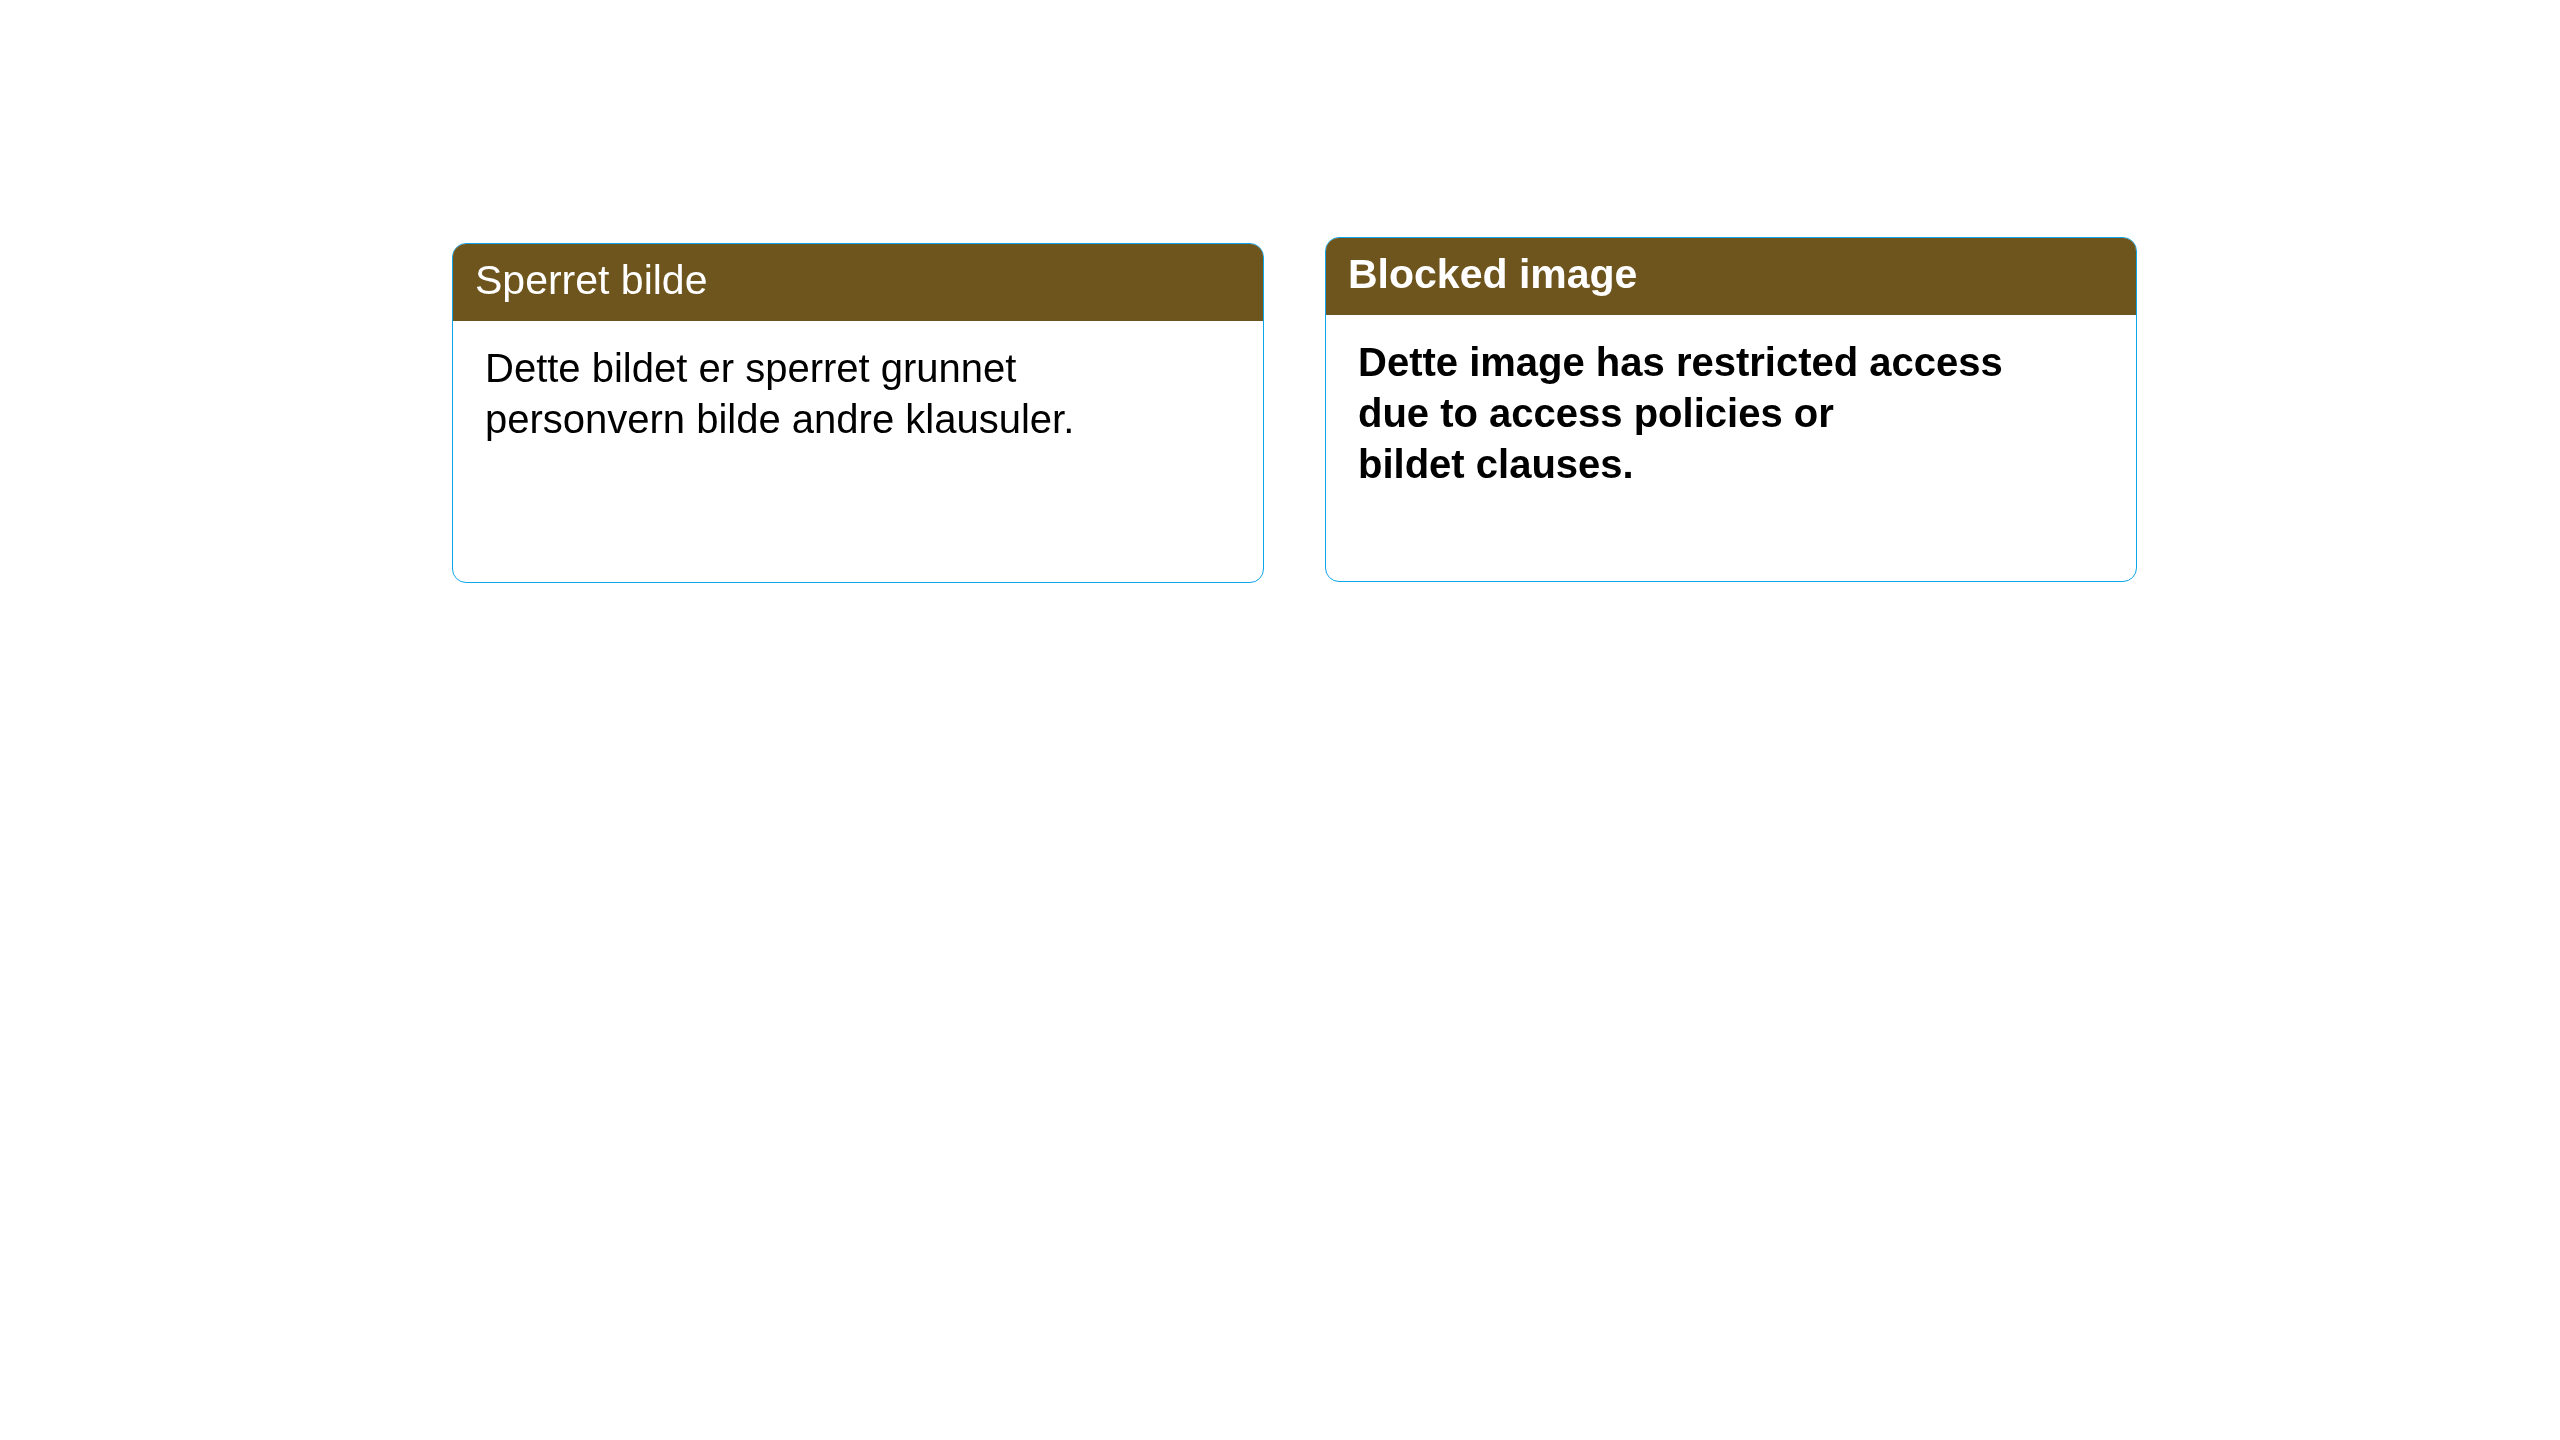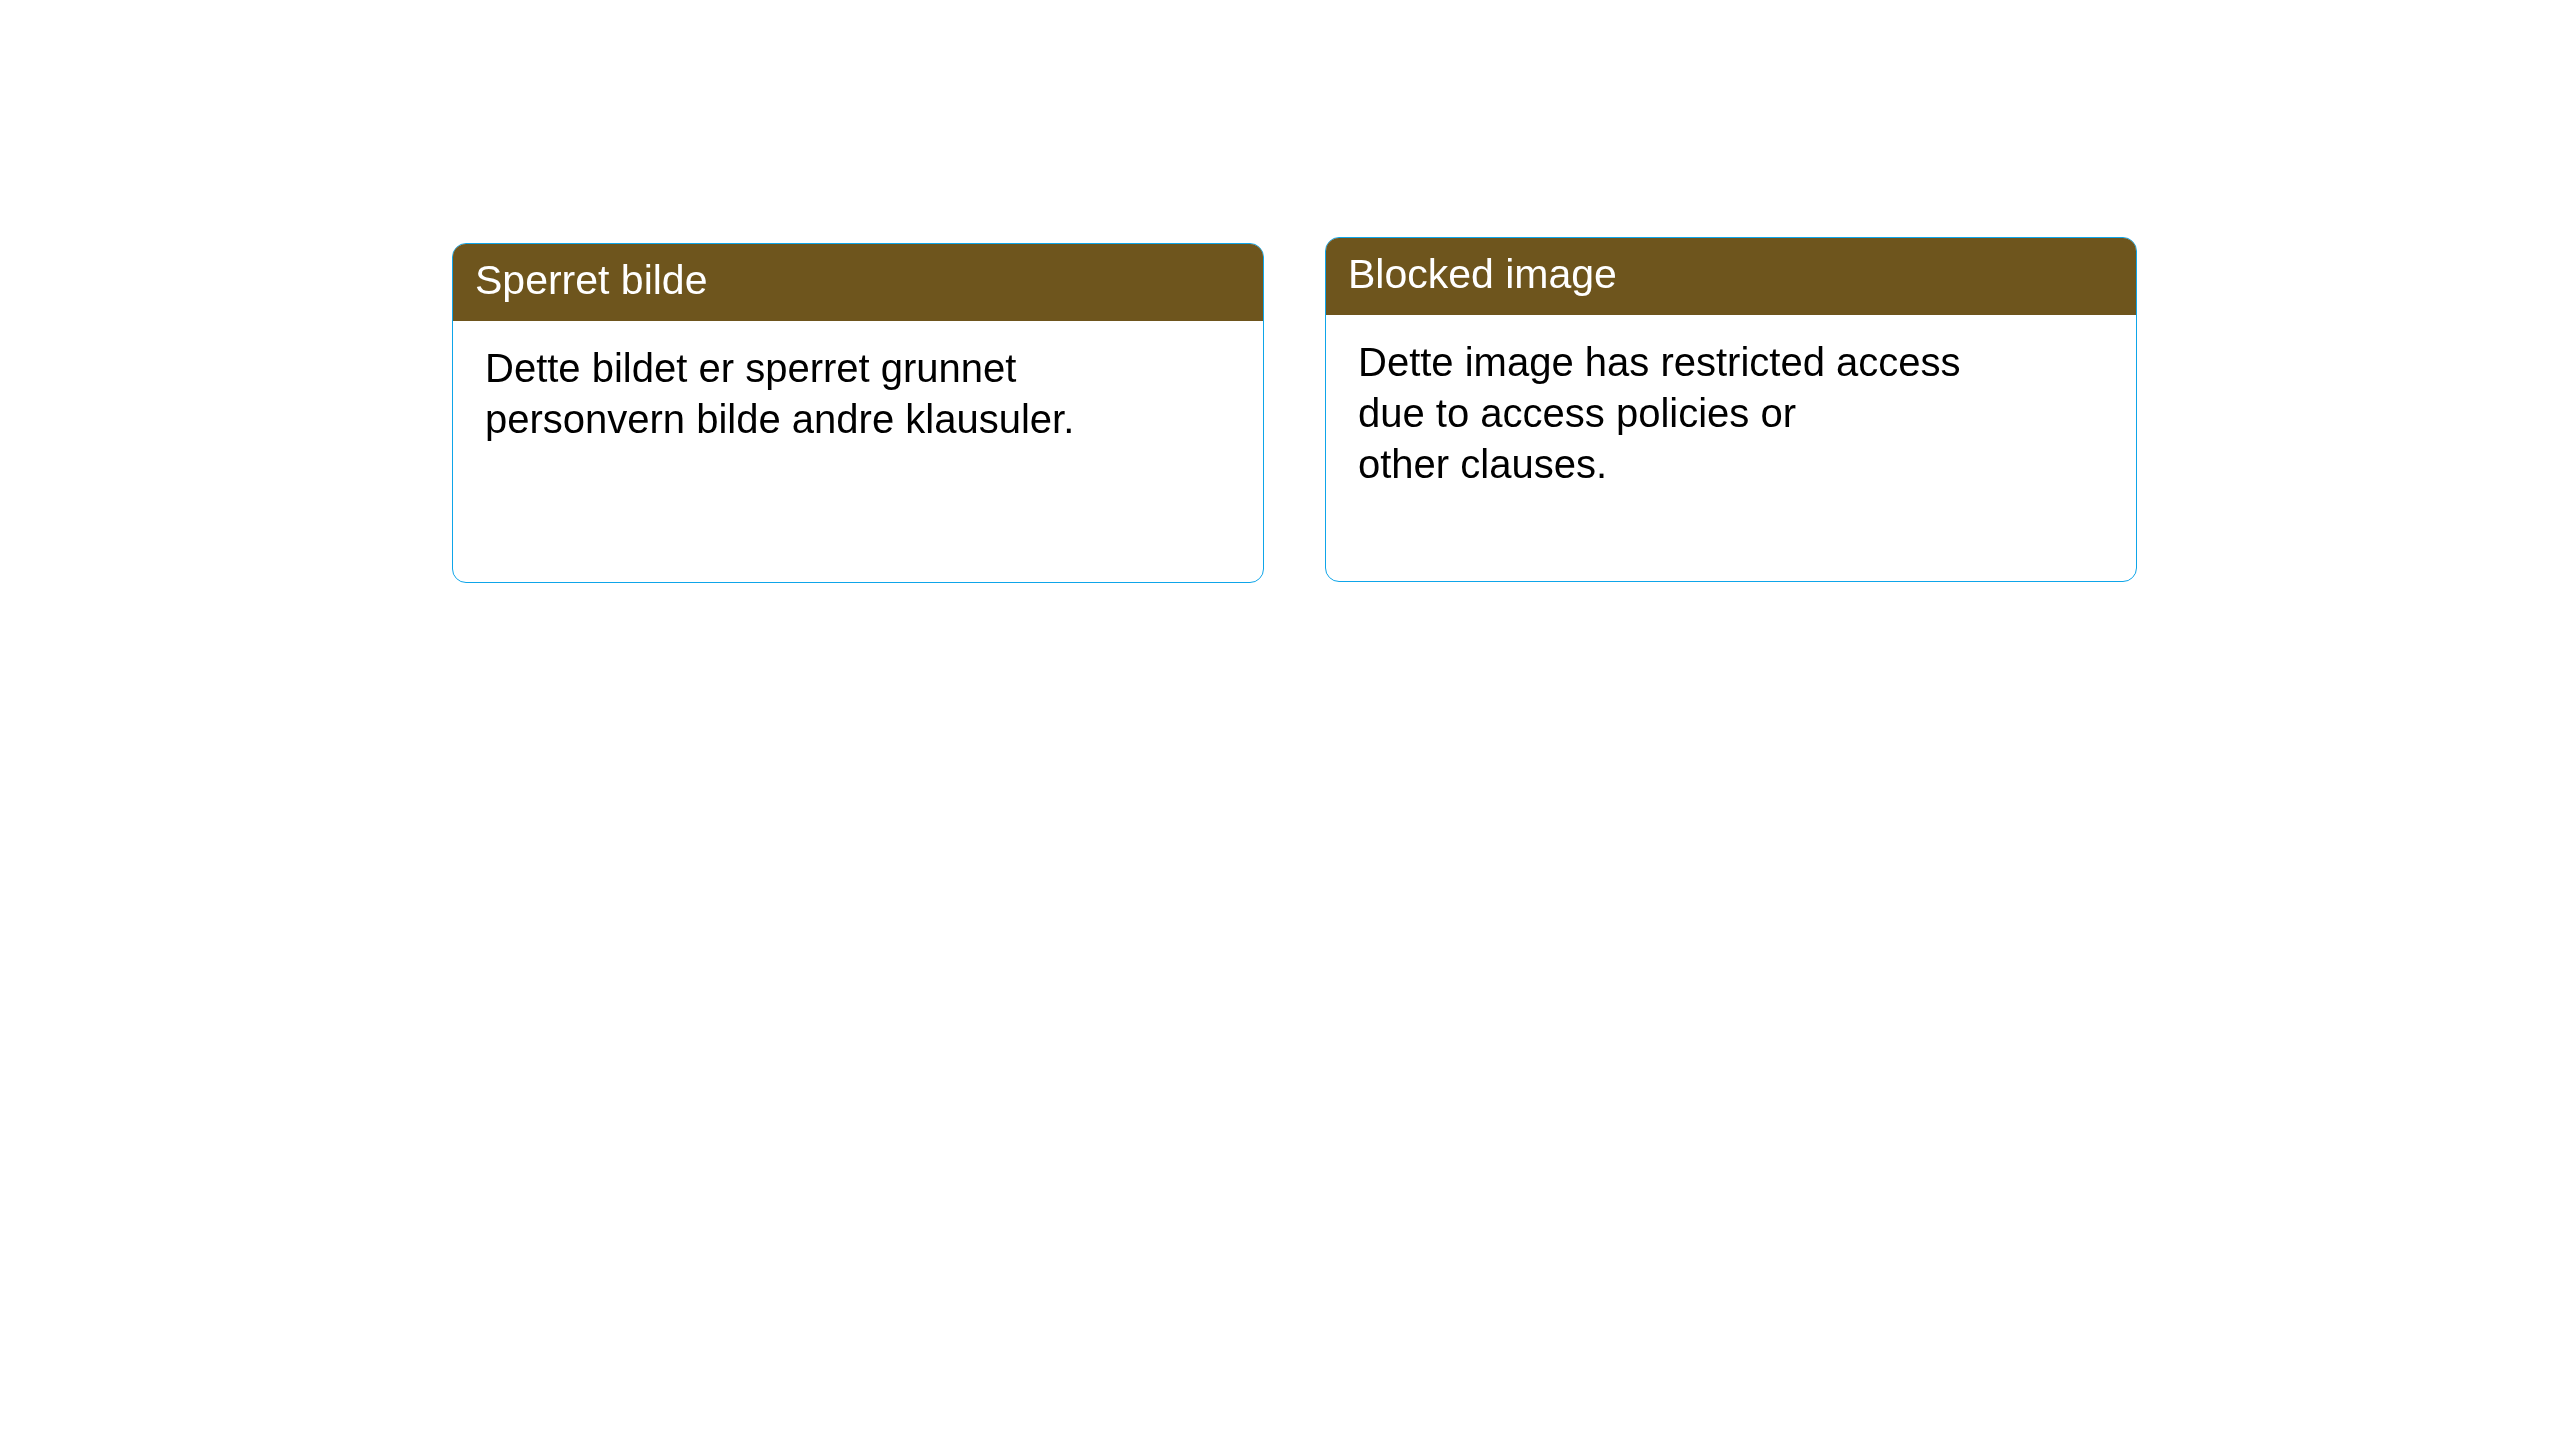--- a/index.html
+++ b/index.html
@@ -49,20 +49,21 @@
     top: 243px;
     width: 812px;
     height: 340px;
   }
   
   #card-en {
     left: 1325px;
     top: 237px;
     width: 812px;
     height: 345px;
+    font-weight: bold;
   }
   .body-line {
     display: block;
   }
 </style>
 </head>
 <body>
 
 <div class="stage">
 
@@ -72,17 +73,17 @@
       <span class="body-line">Dette bildet er sperret grunnet</span>
       <span class="body-line">personvern bilde andre klausuler.</span>
     </div>
   </div>
 
   <div class="notice-card" id="card-en">
     <div class="card-header">Blocked image</div>
     <div class="card-body">
       <span class="body-line">Dette image has restricted access</span>
       <span class="body-line">due to access policies or</span>
-      <span class="body-line">other clauses.</span>
+      <span class="body-line">bildet clauses.</span>
     </div>
   </div>
 
 </div>
 
 </body></html>

